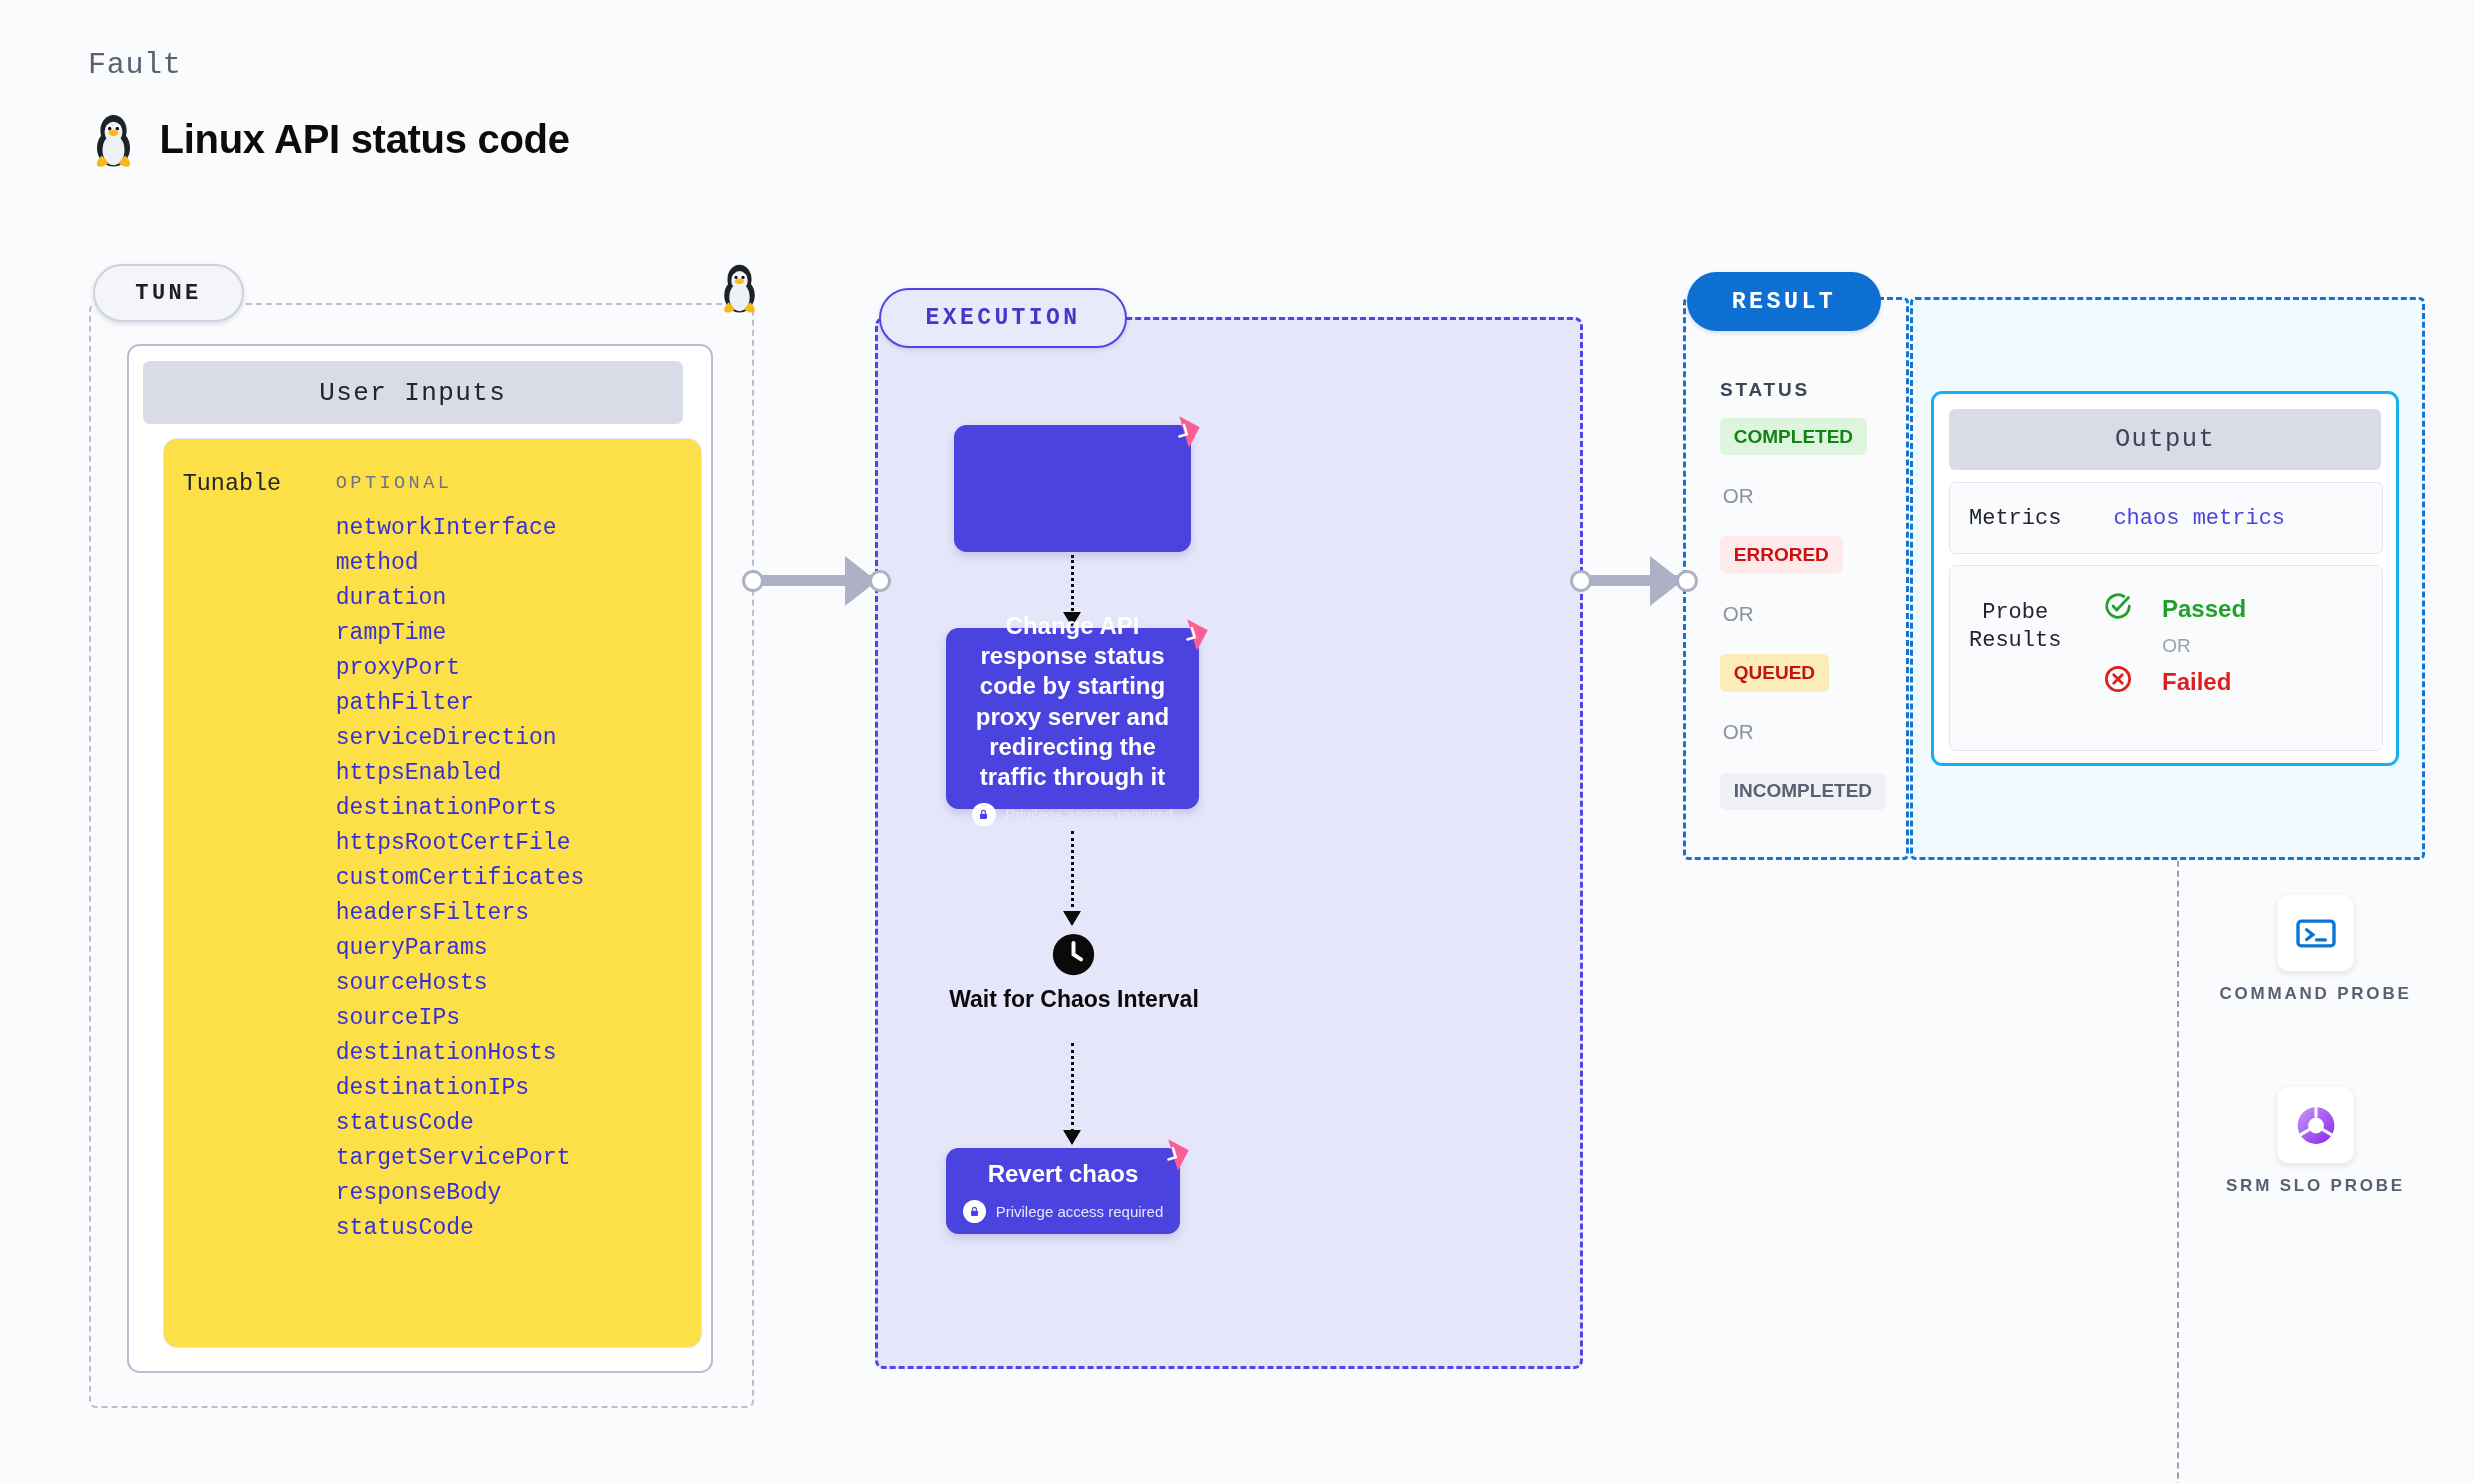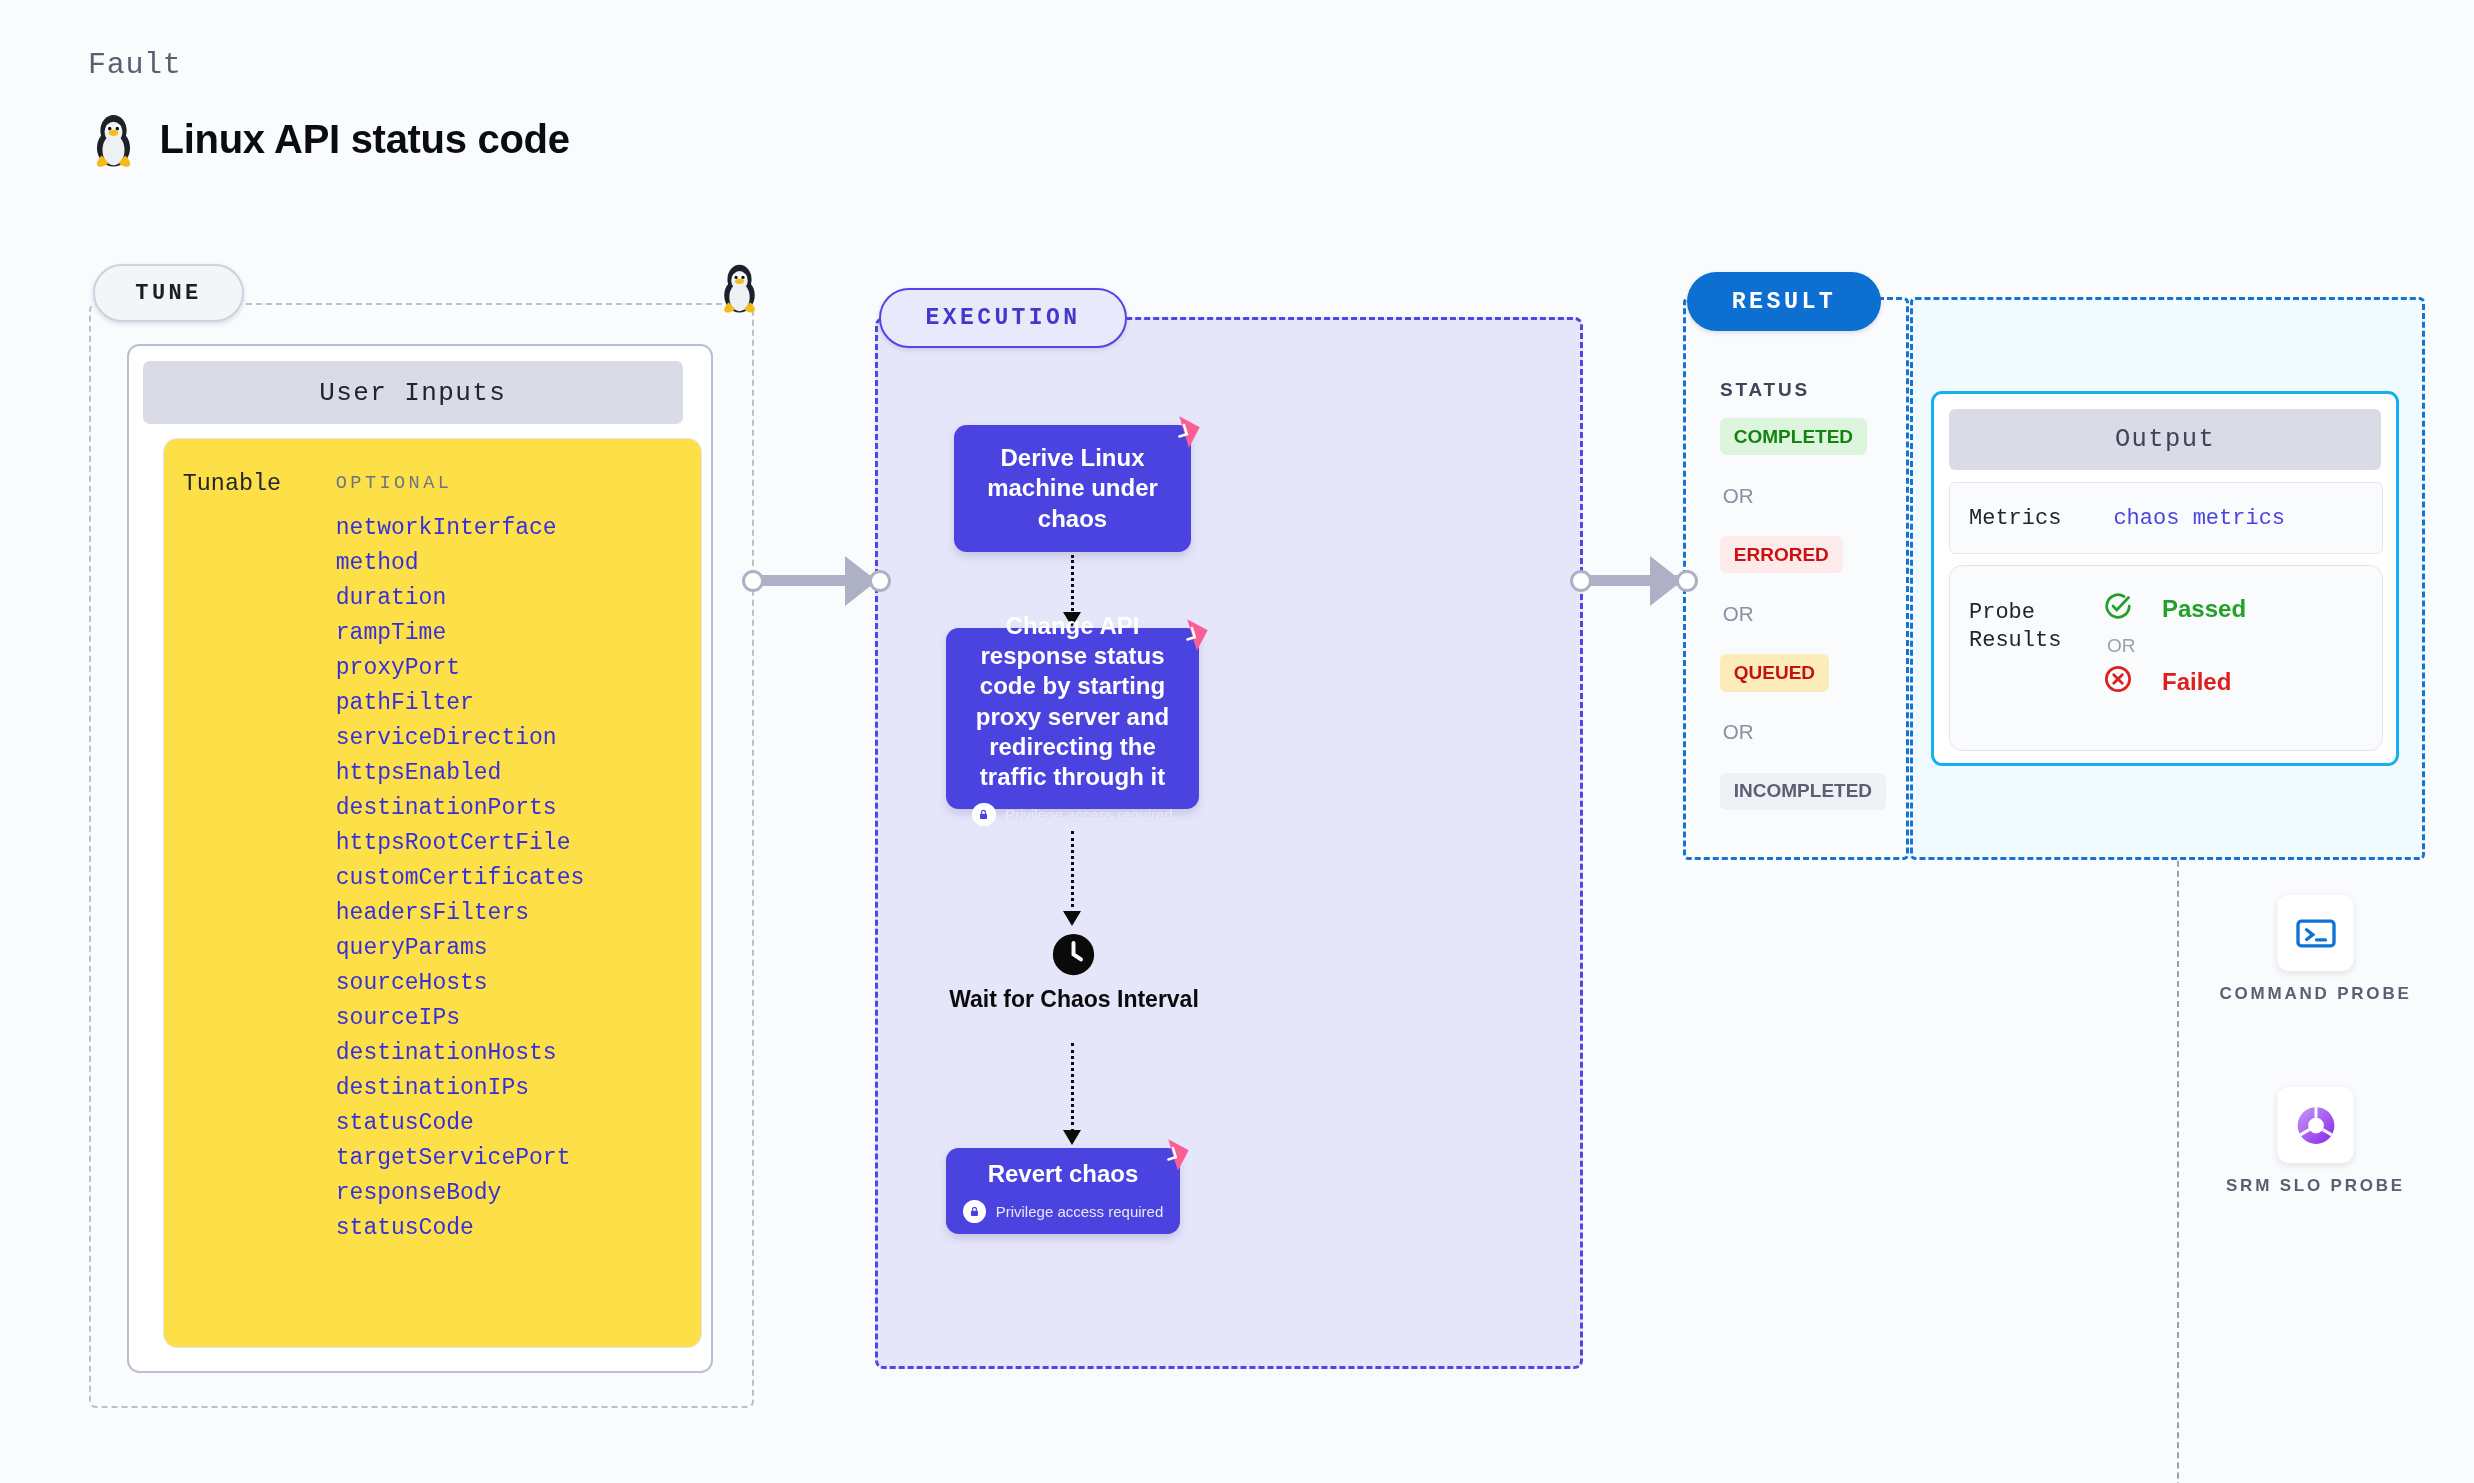--- a/index.html
+++ b/index.html
@@ -88,21 +88,21 @@
   #output-card{position:absolute;left:1931px;top:391px;width:468px;height:375px;
     background:#fff;border:3.4px solid #14b0ef;border-radius:11px;box-sizing:border-box;}
   #output-head{position:absolute;left:15px;top:15px;width:calc(100% - 30px);height:61px;
     background:#d9dbe7;border-radius:6.2px;display:flex;align-items:center;justify-content:center;
     font-size:25.5px;color:#3f4557;letter-spacing:1.4px;}
   #metrics-row{position:absolute;left:15px;top:88px;width:calc(100% - 30px);height:70px;
     background:#fafbfd;border:1.4px solid #e2e5ee;border-radius:6.2px;display:flex;align-items:center;}
   #metrics-key{margin-left:19px;font-size:22px;color:#22252e;}
   #metrics-val{margin-left:52px;font-size:22px;color:#4a43e0;}
   #probe-row{position:absolute;left:15px;top:171px;width:calc(100% - 30px);height:184px;
-    background:#fafbfd;border:1.4px solid #e2e5ee;border-radius:13px;}
+    background:#fafbfd;border:1.4px solid #e2e5ee;border-radius:7px;text-align:center;}
   #probe-key{position:absolute;left:19px;top:33px;font-size:22px;color:#22252e;line-height:1.28;}
   #probe-vals{position:absolute;left:153px;top:25px;display:flex;flex-direction:column;}
   .pv{display:flex;align-items:center;gap:29px;font-size:24px;font-weight:bold;}
   .pv-or{font-size:19px;color:#9aa0b0;margin:7.6px 0 7.6px 4.1px;}
 
   
   .conn{position:absolute;height:11px;background:#aeb1c6;z-index:3;}
   .conn-head{position:absolute;width:0;height:0;border-top:25px solid transparent;
     border-bottom:25px solid transparent;border-left:32px solid #aeb1c6;z-index:3;}
   .conn-dot{position:absolute;width:22px;height:22px;border-radius:50%;background:#fff;
@@ -229,21 +229,20 @@
           <line x1="12.3" y1="15.4" x2="17" y2="15.4"></line>
         </svg>
       </div>
       <div class="probe-txt">COMMAND PROBE</div>
     </div>
   </div>
 </div>
 <div id="exec-pill" class="pill">EXECUTION</div>
 
 <div class="fbox" style="left:954px;top:425px;width:237px;height:127px;">
-  <div class="fbox-title">Derive Linux machine under chaos</div>
   <span class="flag">
     <svg width="41" height="41" viewBox="0 0 60 60">
       <g transform="rotate(28 30 30)">
         <path d="M14 10 L48 10 L48 44 Z" fill="#fa5f94"></path>
         <path d="M26 18 L36 28 L28 36" fill="none" stroke="#fff" stroke-width="3.6" stroke-linecap="round"></path>
       </g>
     </svg>
   </span>
 </div>
 <div class="dotline" style="left:1071px;top:555px;height:61px;"></div>

